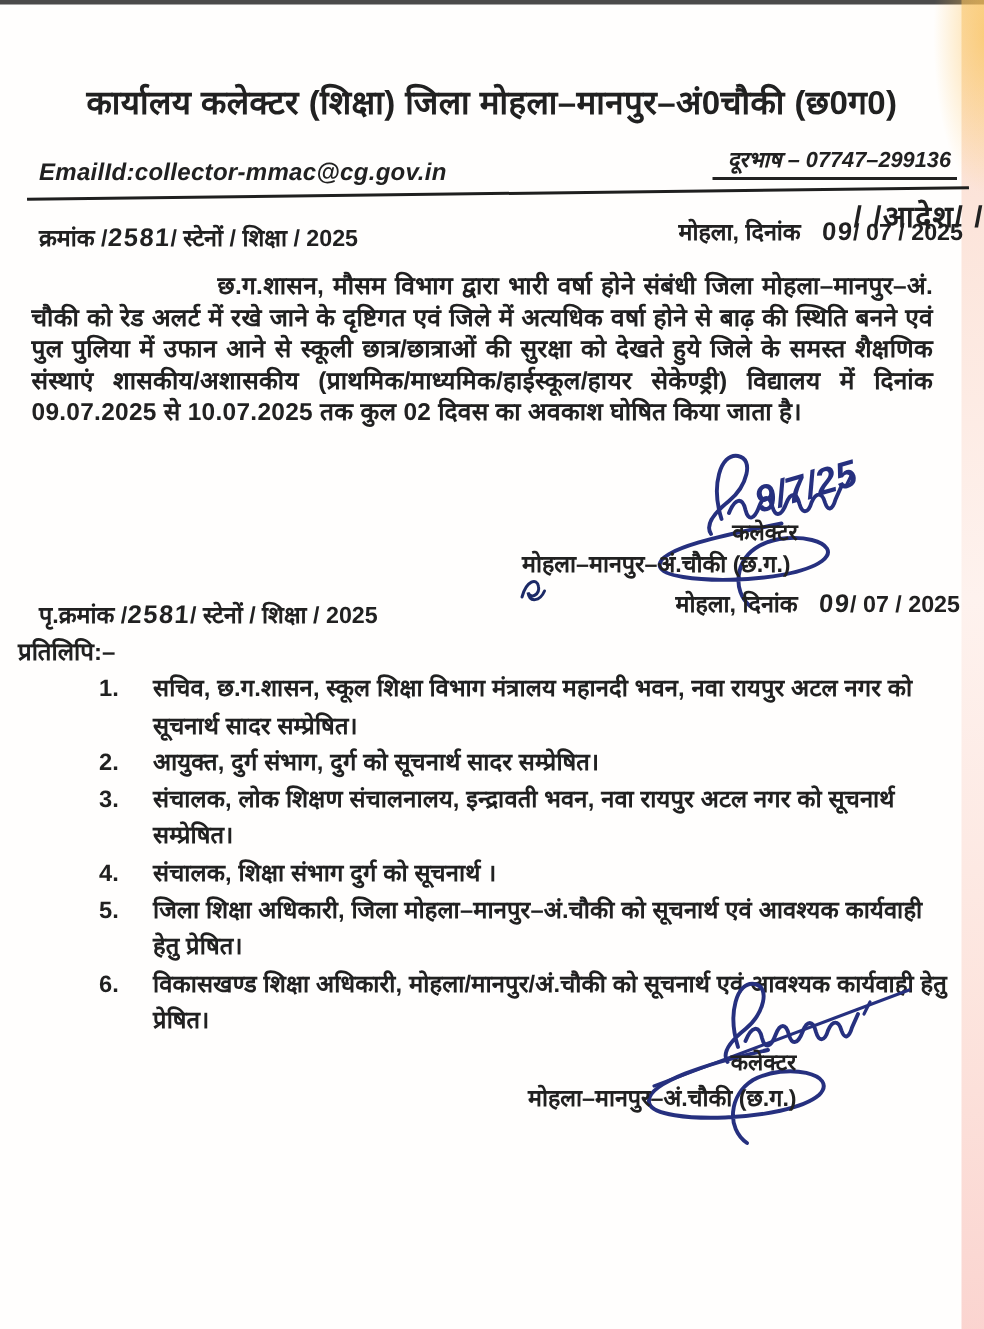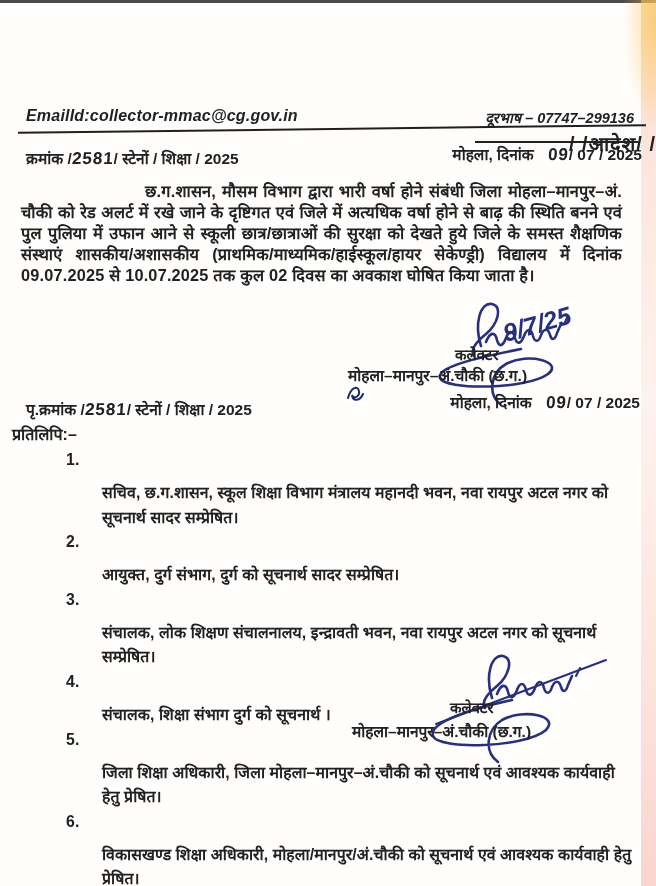--- a/index.html
+++ b/index.html
@@ -23,22 +23,22 @@
       rgba(244,150,140,.40) 100%);
   }
   .corner-blob{position:absolute;top:0;right:0;width:34px;height:130px;
     background:radial-gradient(ellipse at 100% 18%,rgba(250,190,80,.55),rgba(250,190,80,0) 70%);}
 
   .office-title{position:absolute;top:52px;left:0;width:100%;
     text-align:center;font-size:22px;font-weight:700;letter-spacing:.3px;}
 
   .contact-row{position:absolute;top:95px;left:26px;right:14px;height:30px;font-style:italic;}
   .email{position:absolute;left:0;bottom:0;font-size:16px;font-weight:700;letter-spacing:.2px;}
-  .phone{position:absolute;right:4px;top:12px;font-size:14.5px;font-weight:700;
-    border-bottom:2px solid #222;padding:0 4px 14px 10px;}
+  .phone{position:absolute;right:4px;top:0;font-size:14.5px;font-weight:700;
+    border-bottom:2px solid #222;padding:0 4px 3px 10px;}
   .header-rule{position:absolute;top:128px;left:18px;width:628px;height:2px;
     background:#1f1f1f;transform:rotate(-0.7deg);}
 
   .order-heading{position:absolute;top:130px;left:0;width:100%;text-align:right;
     font-size:20px;font-weight:600;letter-spacing:1px;}
 
   .ref-left-1{position:absolute;top:147px;left:26px;font-size:15.5px;font-weight:700;}
   .ref-right-1{position:absolute;top:143px;right:14px;font-size:15.5px;font-weight:700;}
   .ref-left-2{position:absolute;top:398px;left:26px;font-size:15.5px;font-weight:700;}
   .sig1-date-line{position:absolute;top:391px;right:16px;font-size:15.5px;font-weight:700;}
@@ -47,49 +47,50 @@
 
   .paragraph{position:absolute;top:181px;left:21px;width:601px;
     font-size:16.3px;line-height:21px;font-weight:600;
     text-align:justify;text-indent:124px;letter-spacing:.2px;}
 
   .sig-svg{position:absolute;pointer-events:none;}
   .sig1-svg{top:294px;left:406px;width:234px;height:118px;}
   .sig2-svg{top:644px;left:400px;width:234px;height:124px;}
   .mark-svg{position:absolute;top:382px;left:344px;width:22px;height:24px;}
 
-  .sig-title{position:absolute;font-size:15px;font-weight:700;}
+  .sig-title{position:absolute;font-size:15px;font-weight:700;text-align:center;}
   .sig1-title{top:344px;left:455px;width:110px;}
   .sig2-title{top:697px;left:450px;width:118px;}
   .sig-office{position:absolute;font-size:15.5px;font-weight:700;text-align:left;}
   .sig1-office{top:364px;left:348px;width:300px;}
   .sig2-office{top:720px;left:352px;width:300px;}
 
   .copies-heading{position:absolute;top:423px;left:12px;font-size:16px;font-weight:700;}
   .copy-list{position:absolute;top:448px;left:66px;width:576px;}
   .copy-row{display:flex;align-items:flex-start;
     font-size:15.8px;line-height:24.6px;font-weight:600;letter-spacing:.1px;}
   .copy-no{flex:none;width:36px;}
-  .copy-txt{flex:1;padding-right:6px;margin-top:33px;}
+  .copy-txt{flex:1;padding-right:6px;}
 
   .ink{stroke:#26307f;fill:none;stroke-width:2.6;stroke-linecap:round;stroke-linejoin:round;}
   .ink-thin{stroke:#26307f;fill:none;stroke-width:2.1;stroke-linecap:round;}
   .ink-text{fill:#26307f;font-style:italic;font-weight:600;
     font-family:"Liberation Sans","DejaVu Sans",sans-serif;}
   .mark-ink{stroke:#1c2a66;fill:none;stroke-width:2;stroke-linecap:round;}
 </style>
 </head>
 <body>
 
 <div class="page">
 
   <div class="top-edge"></div>
   <div class="right-tint"></div>
   <div class="corner-blob"></div>
 
+  <div class="office-title">कार्यालय कलेक्टर (शिक्षा) जिला मोहला–मानपुर–अं0चौकी (छ0ग0)</div>
 
   <div class="contact-row">
     <span class="email">EmailId:collector-mmac@cg.gov.in</span>
     <span class="phone">दूरभाष – 07747–299136</span>
   </div>
   <div class="header-rule"></div>
 
   <div class="order-heading">/ /आदेश/ /</div>
 
   <div class="ref-left-1"><span>क्रमांक /</span><span class="hand">2581</span><span>/ स्टेनों / शिक्षा / 2025</span></div>

